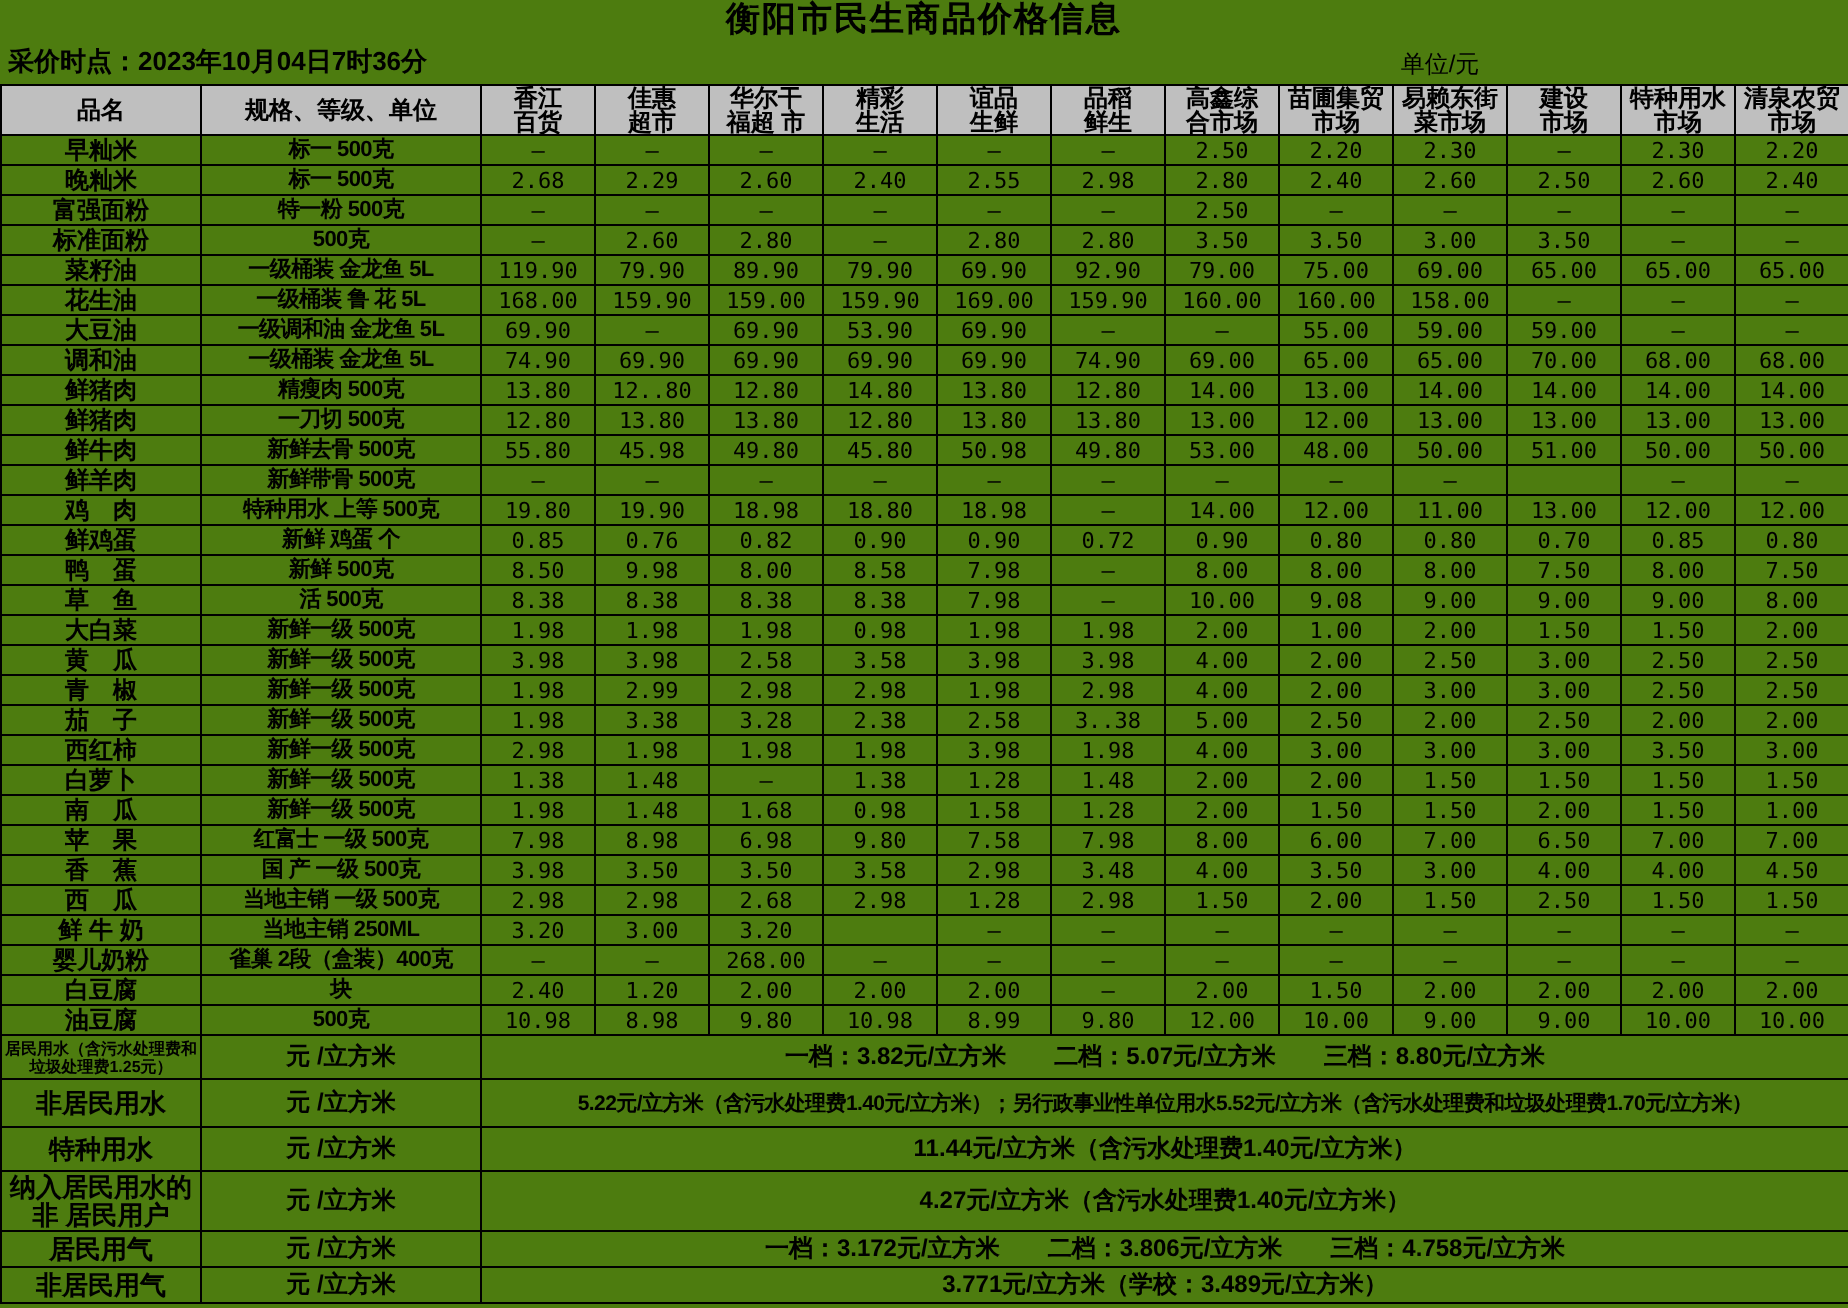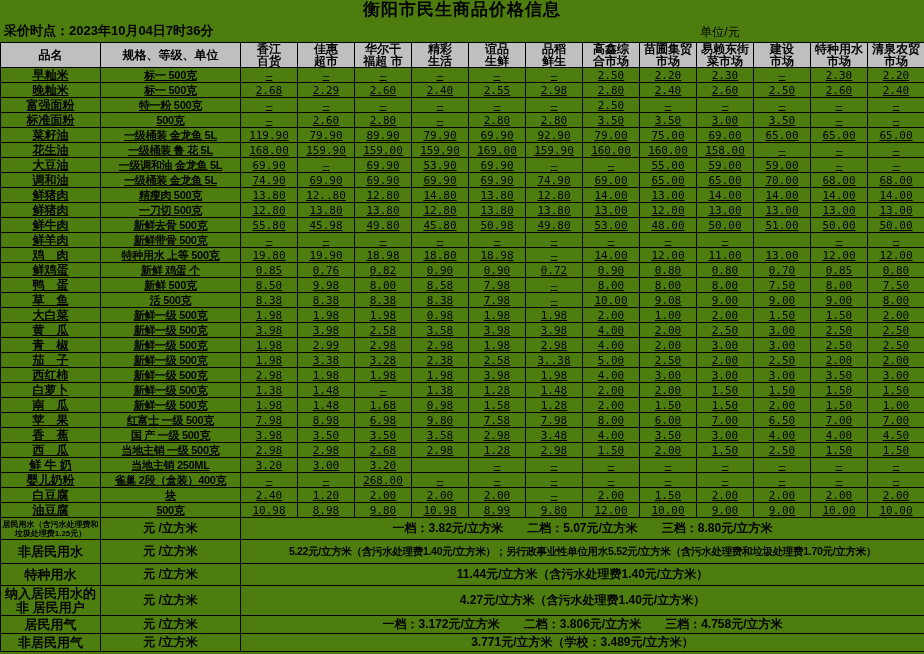--- a/index.html
+++ b/index.html
@@ -8,21 +8,21 @@
   .title{height:20px;line-height:20px;text-align:center;font-size:17px;font-weight:bold;letter-spacing:1px;}
   .meta{height:22px;position:relative;}
   .collect{position:absolute;left:4px;top:2px;font-size:13px;font-weight:bold;}
   .unit{position:absolute;left:655px;top:4px;width:130px;text-align:center;font-size:12px;}
   table{border-collapse:collapse;table-layout:fixed;width:924px;}
   col.c-name{width:100px;} col.c-spec{width:140px;} col.c-store{width:57px;}
   th,td{border:1px solid #000;text-align:center;vertical-align:middle;
     padding:0;overflow:hidden;}
   thead th{background:#bfbfbf;font-weight:bold;font-size:12px;height:24px;
     line-height:12px;white-space:pre-line;}
-  tbody tr.p-row{height:15px;text-decoration:underline;}
+  tbody tr.p-row{height:15px;}
   td.name-cell{font-weight:bold;font-size:12px;white-space:nowrap;line-height:13px;}
   td.spec-cell{font-weight:bold;font-size:11px;white-space:nowrap;letter-spacing:-0.3px;line-height:13px;}
   td.price-cell{font-size:11px;font-family:"DejaVu Sans Mono",monospace;white-space:nowrap;line-height:13px;}
   tr.u-row td{font-weight:bold;text-align:center;}
   td.utility-name{font-size:13px;line-height:14px;}
   td.utility-name.small{font-size:8px;line-height:9px;font-weight:bold;}
   td.utility-unit{font-size:12px;}
   td.utility-value{font-size:12px;white-space:nowrap;}
   td.utility-value.small-value{font-size:10.5px;letter-spacing:-0.3px;}
   tr.u-0{height:22px;} tr.u-1{height:24px;} tr.u-2{height:22px;}

